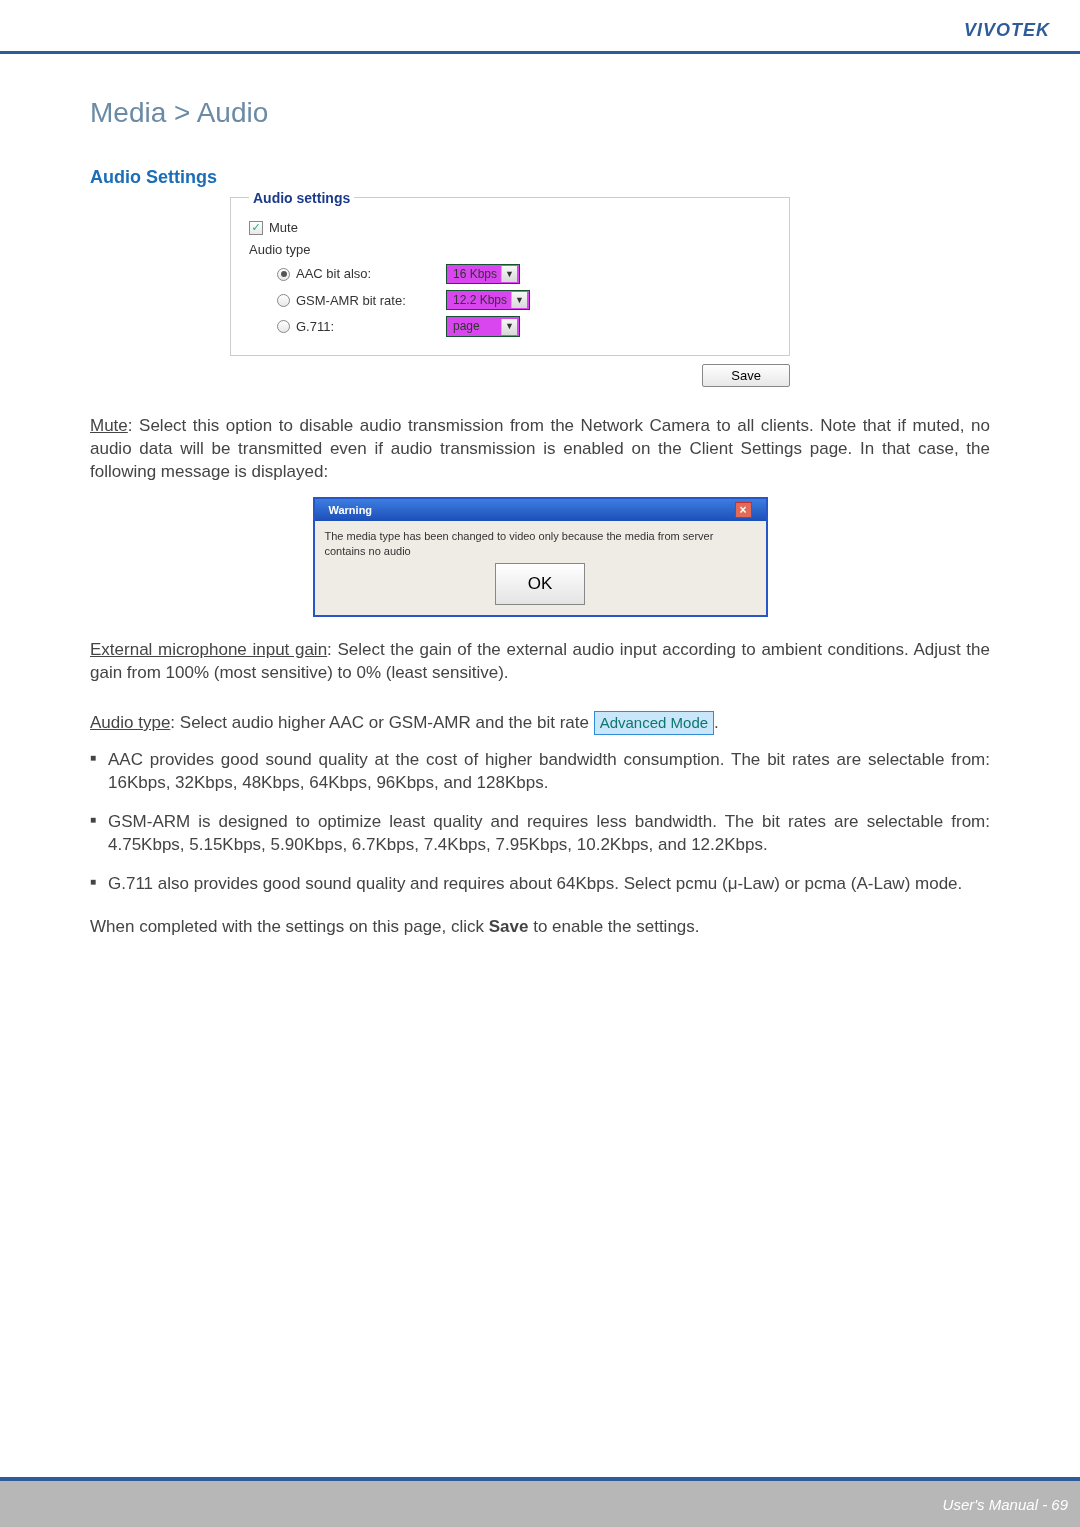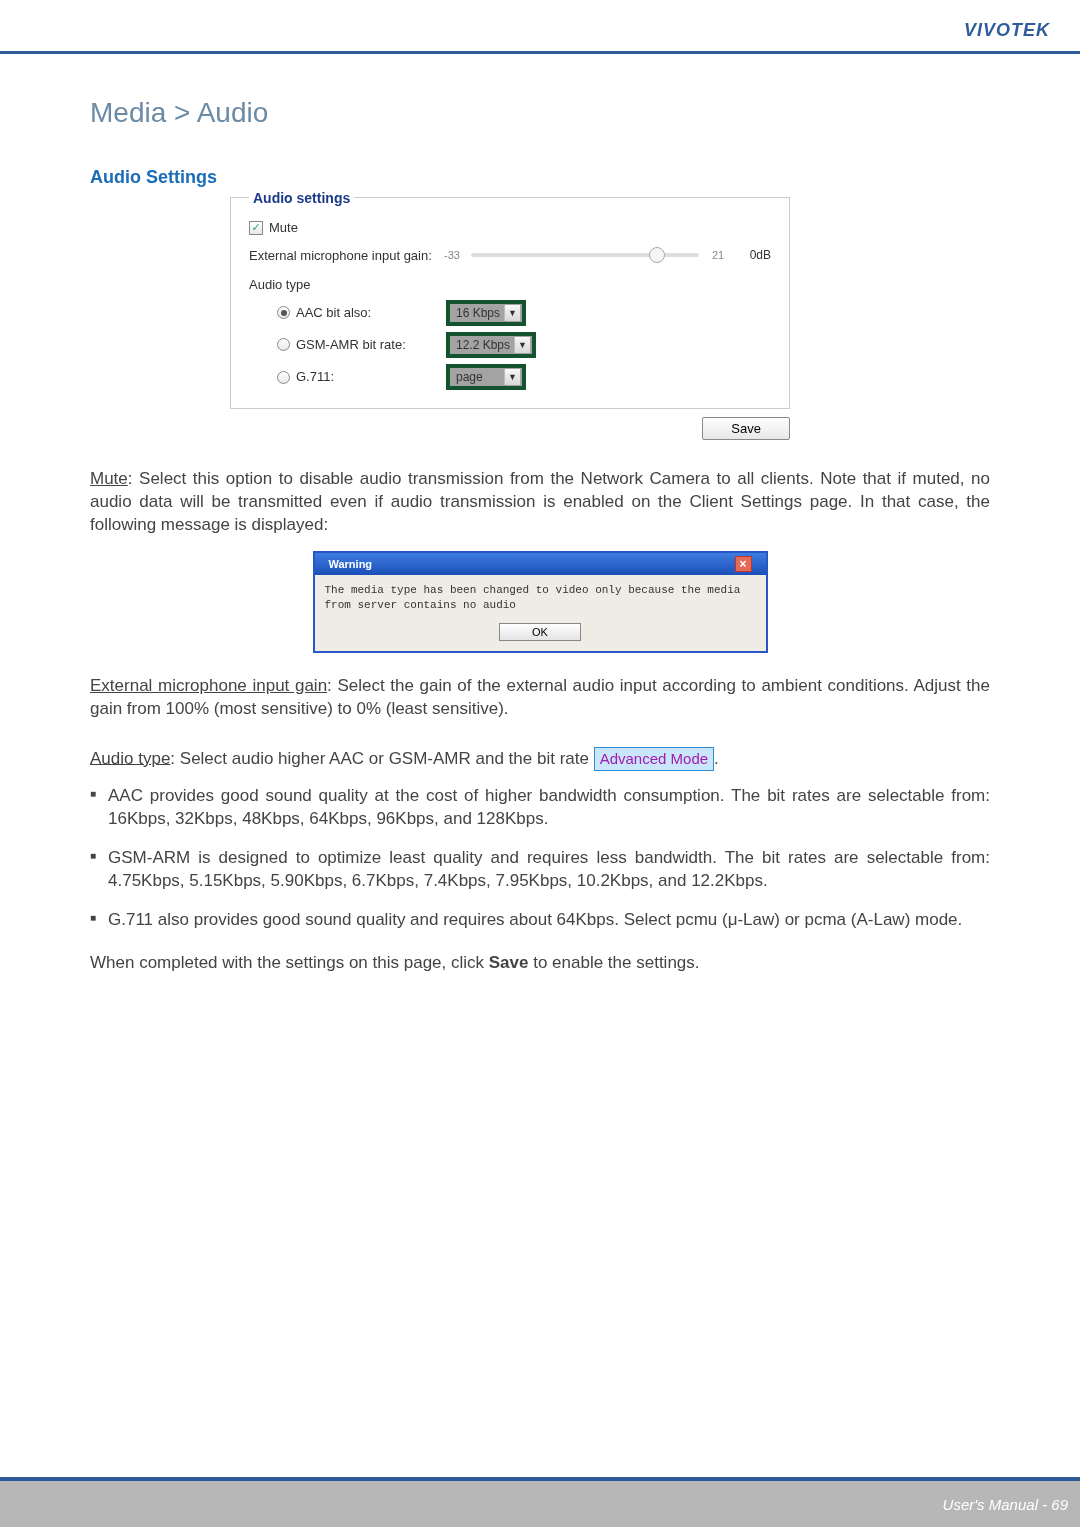--- a/index.html
+++ b/index.html
@@ -86,22 +86,22 @@
   .slider-thumb { position:absolute; top:-6px; width:16px; height:16px; background:#f5f5f5; border:1px solid #aaa; border-radius:50%; left:78%; }
   .slider-val { width:40px; text-align:right; font-size:12px; }
   .radio {
     width:13px;height:13px;border:1px solid #888;border-radius:50%;
     display:inline-flex;align-items:center;justify-content:center;margin-right:6px;
     background:linear-gradient(#fff,#e8e8e8);
   }
   .radio.checked::after { content:""; width:6px;height:6px;background:#555;border-radius:50%; }
   .typelabel { width:150px; display:inline-block; }
   .select {
-    border:4px solid #14532d; font-size:12px; padding:1px 2px;
-    display:inline-flex; align-items:center; background:#a3a3a3;
+    border:1px solid #14532d; font-size:12px; padding:1px 2px;
+    display:inline-flex; align-items:center; background:#d946ef;
   }
   .select .val { padding: 0 4px; min-width:52px; }
   .select .arrow {
     width:16px;height:16px;background:linear-gradient(#f8f8f8,#d8d8d8);
     border-left:1px solid #bbb;display:inline-flex;align-items:center;justify-content:center;font-size:9px;color:#333;
   }
   .audio-type-rows { padding-left: 28px; }
   .audio-type-rows .row { margin: 6px 0; }
   .save-btn-wrap { margin-left:140px; width:560px; display:flex; justify-content:flex-end; margin-top:8px; margin-bottom:28px;}
   .win-btn {
@@ -116,28 +116,28 @@
   }
   .warning-title {
     background:linear-gradient(#3d7de0,#1b4fb8); color:#fff; font-weight:bold;
     padding:3px 14px; display:flex; justify-content:space-between; align-items:center;
   }
   .warning-close {
     width:17px;height:16px;background:#e46a58;border:1px solid #b33; color:#fff;
     display:inline-flex;align-items:center;justify-content:center;font-size:12px;font-weight:bold;
   }
   .warning-body { padding:8px 10px 10px 10px; text-align:center; }
-  .warning-body .msg { text-align:left; margin-bottom:10px; font-size:11px; color:#333;font-family:Liberation Mono, monospace;}
+  .warning-body .msg { text-align:left; margin-bottom:4px; font-size:11px; color:#333;}
   .ok-btn {
     border:1px solid #888; background:linear-gradient(#fff,#e4e4e4);
-    padding:2px 32px; font-size:11px;
+    padding:10px 32px; font-size:17px;
   }
   .adv-badge {
     display:inline-block;border:1px solid #2e8dd6;background:#c9e6fb;
-    color:#a21caf; padding:1px 5px; font-size:15px; vertical-align:middle;
+    color:#0f766e; padding:1px 5px; font-size:15px; vertical-align:middle;
   }
   ul.sqlist { list-style:none; padding-left:0; }
   ul.sqlist > li { position:relative; padding-left:18px; margin-bottom:16px; text-align:justify; }
   ul.sqlist > li::before {
     content:"■"; position:absolute; left:0; top:2px; font-size:10px; color:#444;
   }
   .footer-band {
     position:absolute; left:0; right:0; bottom:0; height:50px;
     background:#b7b7b7; border-top:4px solid #2e5c9a;
     display:flex; align-items:center; justify-content:flex-end; padding-right:12px;
@@ -157,31 +157,20 @@
     <div class="section-title">Audio Settings</div>
 
     <div class="settings-panel">
       <span class="fieldset-legend">Audio settings</span>
 
       <div class="row" style="margin-top:-10px;">
         <span class="checkbox">✓</span>
         <span>Mute</span>
       </div>
 
-      <div class="gain-row">
-        <span class="gain-label">External microphone input gain:</span>
-        <div class="slider-wrap">
-          <span class="slider-min">-33</span>
-          <div class="slider-track">
-            <div class="slider-thumb"></div>
-          </div>
-          <span class="slider-max">21</span>
-        </div>
-        <span class="slider-val">0dB</span>
-      </div>
 
       <div class="row">Audio type</div>
 
       <div class="audio-type-rows">
         <div class="row">
           <span class="radio checked"></span>
           <span class="typelabel">AAC bit also:</span>
           <span class="select">
             <span class="val">16 Kbps</span>
             <span class="arrow">▼</span>

